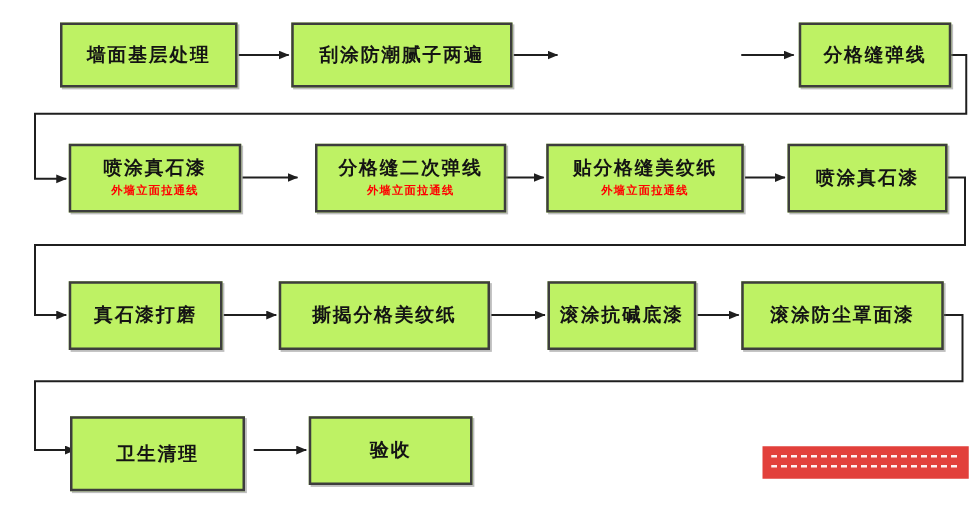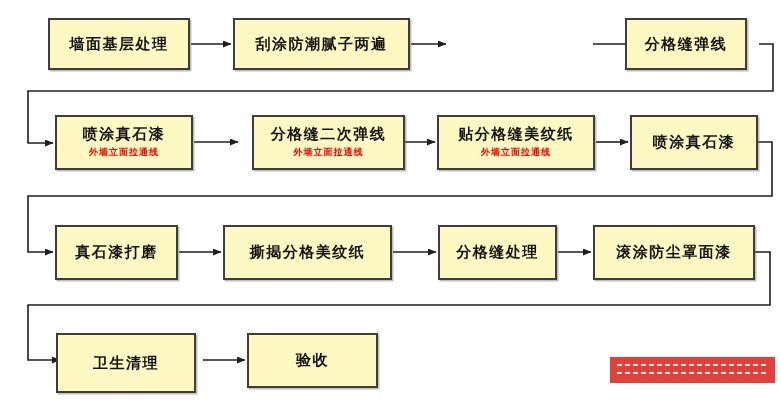--- a/index.html
+++ b/index.html
@@ -3,21 +3,21 @@
 <meta charset="utf-8">
 <style>
   html,body{margin:0;padding:0;background:#fff;}
   .canvas{
     position:relative;width:781px;height:410px;background:#ffffff;
     font-family:"DejaVu Sans",sans-serif;overflow:hidden;
   }
   .connectors{position:absolute;left:0;top:0;width:781px;height:410px;}
   .step{
     position:absolute;box-sizing:border-box;
-    border:2px solid #3d3d3d;background:#fef9c3;
+    border:2px solid #3d3d3d;background:#bef264;
     display:flex;flex-direction:column;align-items:center;justify-content:center;
     box-shadow:1.5px 1.5px 0 rgba(110,110,110,.45);
   }
   .step-label{
     font-weight:bold;font-size:15px;color:#141414;
     letter-spacing:1.5px;white-space:nowrap;line-height:1.1;
   }
   .step-note{
     font-weight:bold;font-size:9px;color:#ff0000;
     letter-spacing:1px;white-space:nowrap;margin-top:4px;
@@ -66,21 +66,21 @@
 
     <line x1="203" y1="360" x2="245" y2="360" stroke="#1f1f1f" stroke-width="1.6" marker-end="url(#arrow)"></line>
   </svg>
 
   <div class="step" style="left:48px;top:18px;width:142px;height:52px">
     <span class="step-label">墙面基层处理</span>
   </div>
   <div class="step" style="left:233px;top:18px;width:177px;height:52px">
     <span class="step-label">刮涂防潮腻子两遍</span>
   </div>
-  <div class="step" style="left:625px;top:18px;width:122px;height:52px">
+  <div class="step" style="left:639px;top:18px;width:122px;height:52px">
     <span class="step-label">分格缝弹线</span>
   </div>
 
   <div class="step" style="left:55px;top:115px;width:138px;height:55px">
     <span class="step-label">喷涂真石漆</span>
     <span class="step-note">外墙立面拉通线</span>
   </div>
   <div class="step" style="left:252px;top:115px;width:153px;height:55px">
     <span class="step-label">分格缝二次弹线</span>
     <span class="step-note">外墙立面拉通线</span>
@@ -93,21 +93,21 @@
     <span class="step-label">喷涂真石漆</span>
   </div>
 
   <div class="step" style="left:55px;top:225px;width:123px;height:55px">
     <span class="step-label">真石漆打磨</span>
   </div>
   <div class="step" style="left:223px;top:225px;width:169px;height:55px">
     <span class="step-label">撕揭分格美纹纸</span>
   </div>
   <div class="step" style="left:438px;top:225px;width:119px;height:55px">
-    <span class="step-label">分格缝处理</span>
+    <span class="step-label">滚涂抗碱底漆</span>
   </div>
   <div class="step" style="left:593px;top:225px;width:162px;height:55px">
     <span class="step-label">滚涂防尘罩面漆</span>
   </div>
 
   <div class="step" style="left:56px;top:333px;width:140px;height:60px">
     <span class="step-label">卫生清理</span>
   </div>
   <div class="step" style="left:247px;top:333px;width:131px;height:55px">
     <span class="step-label">验收</span>

